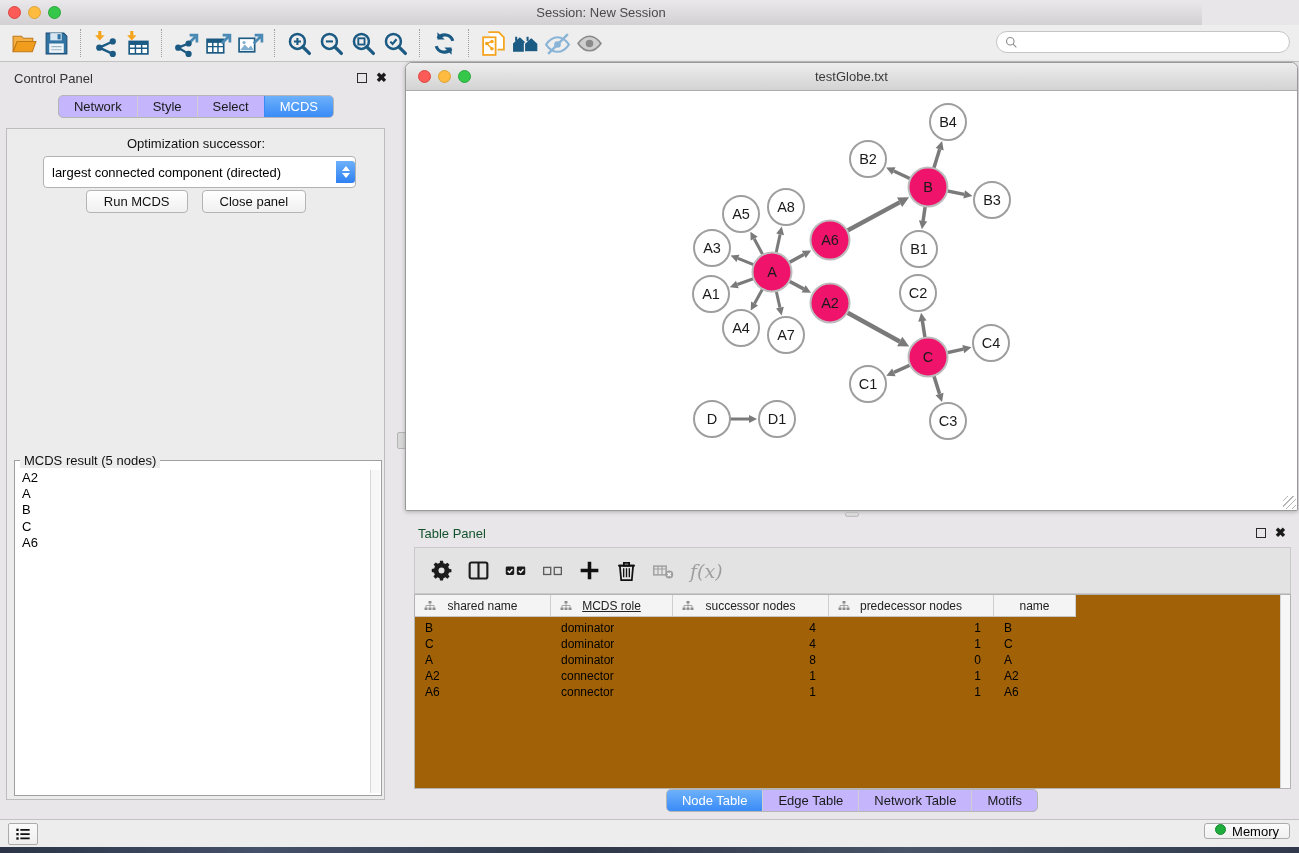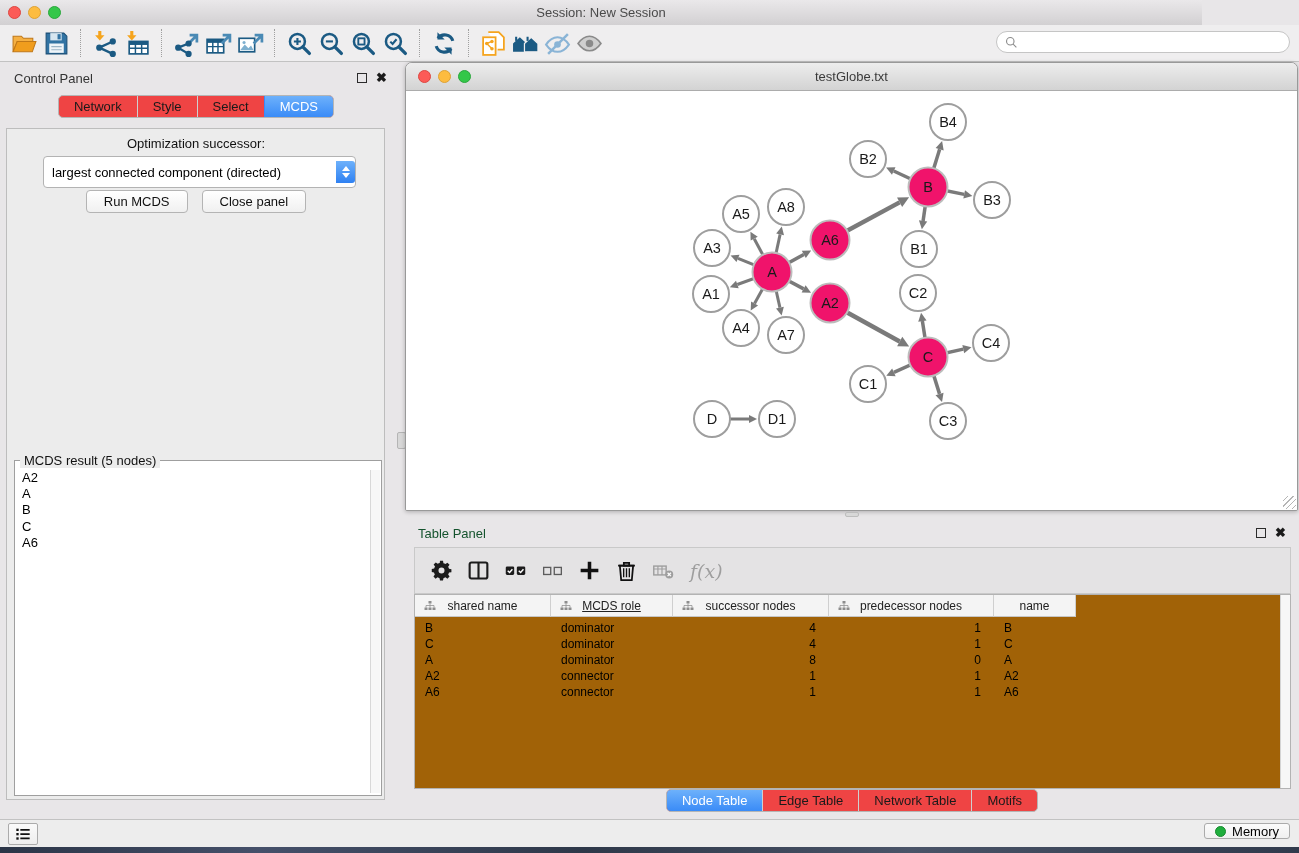--- a/index.html
+++ b/index.html
@@ -29,21 +29,21 @@
   #search-box svg{width:13px;height:13px;margin-right:5px;flex:none;}
   #search-box input{border:none;outline:none;flex:1;font-size:12px;background:transparent;font-family:"Liberation Sans",sans-serif;}
 
   
   #cp-title{left:14px;top:71px;font-size:13px;color:#333;}
   .panel-ctrls{display:flex;gap:9px;align-items:center;}
   #cp-ctrls{left:357px;top:72px;}
   .float-icon{width:10px;height:10px;border:1.6px solid #2b2b2b;display:inline-block;box-sizing:border-box;}
   .close-icon{font-size:13px;font-weight:bold;color:#1a1a1a;line-height:12px;}
   #cp-tabs{left:0;top:95px;width:392px;display:flex;justify-content:center;}
-  .seg-group{display:inline-flex;border:1px solid #b5b5b5;border-radius:5px;overflow:hidden;background:#ef4444;height:21px;}
+  .seg-group{display:inline-flex;border:1px solid #b5b5b5;border-radius:5px;overflow:hidden;background:#c4b5fd;height:21px;}
   .seg{padding:2px 15px;font-size:13px;line-height:17px;border-left:1px solid #cfcfcf;color:#1a1a1a;white-space:nowrap;}
   .seg:first-child{border-left:none;}
   .seg.sel{background:linear-gradient(#6db1fb,#3a8bf7);color:#fff;border-left-color:#3a8bf7;}
   #cp-body{left:6px;top:128px;width:379px;height:672px;background:#ececec;border:1px solid #bdbdbd;box-sizing:border-box;}
   #opt-label{left:0;top:136px;width:392px;text-align:center;font-size:13px;color:#111;}
   #criterion{left:43px;top:156px;width:313px;height:32px;background:#fff;border:1px solid #b3b3b3;
     border-radius:4px;display:flex;align-items:center;box-sizing:border-box;}
   #criterion .val{flex:1;font-size:13px;padding-left:8px;color:#000;white-space:nowrap;overflow:hidden;}
   #criterion .stepper{width:19px;height:22px;border-radius:0 3px 3px 0;background:linear-gradient(#6db1fb,#2f81f2);
     display:flex;flex-direction:column;align-items:center;justify-content:center;gap:2px;}
@@ -92,21 +92,21 @@
   #tbl-scroll{position:absolute;top:0;right:0;bottom:0;width:9px;background:#f7f7f7;border-left:1px solid #d4d4d4;}
   #tp-tabs{left:405px;top:789px;width:894px;display:flex;justify-content:center;}
   #tp-tabs .seg{padding:3px 15px;line-height:16px;}
 
   
   #status-bar{left:0;top:819px;width:1299px;height:28px;background:#ededed;border-top:1px solid #c2c2c2;box-sizing:border-box;}
   #list-btn{left:8px;top:823px;width:30px;height:22px;background:linear-gradient(#fafafa,#eee);
     border:1px solid #ababab;border-radius:2px;display:flex;align-items:center;justify-content:center;box-sizing:border-box;}
   #list-btn svg{width:16px;height:16px;}
   #memory-btn{right:9px;top:823px;height:16px;background:linear-gradient(#fbfbfb,#f0f0f0);border:1px solid #ababab;
-    border-radius:3px;display:flex;align-items:center;gap:6px;padding:0 10px;box-sizing:border-box;font-size:13px;color:#000;}
+    border-radius:3px;display:flex;gap:6px;padding:0 10px;box-sizing:border-box;font-size:13px;color:#000;}
   #memory-dot{width:11px;height:11px;border-radius:50%;background:#1fae3d;border:1px solid #178a2f;box-sizing:border-box;}
   #bottom-strip{left:0;top:847px;width:1299px;height:6px;
     background:linear-gradient(90deg,#2b3547,#45506a 20%,#2e3849 45%,#4a5468 70%,#303a4c);}
 </style>
 </head>
 <body>
 
 <div id="titlebar" class="abs">
   <div id="traffic-main" class="abs">
     <span class="tl red"></span>

